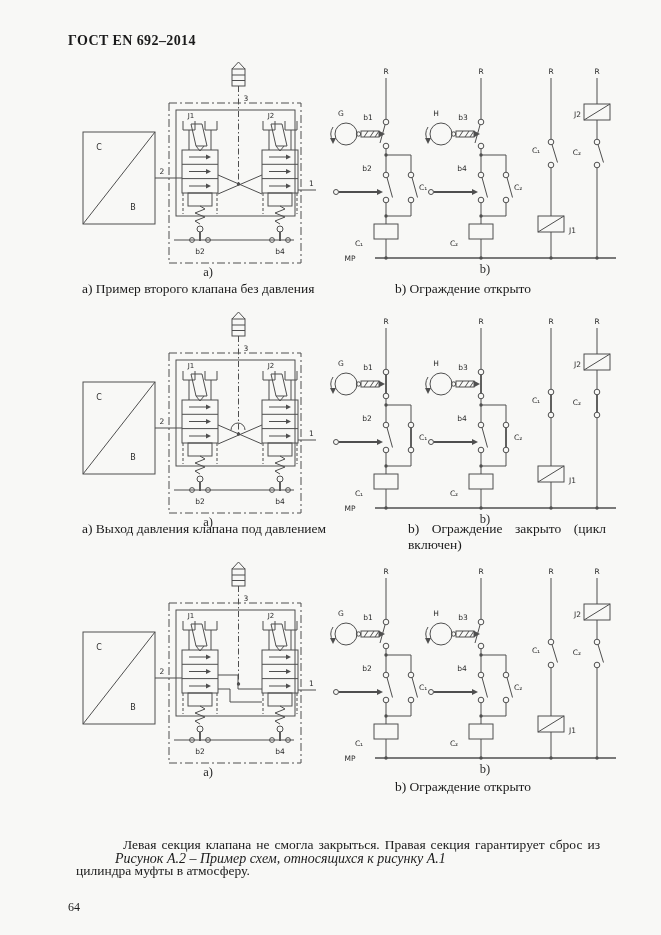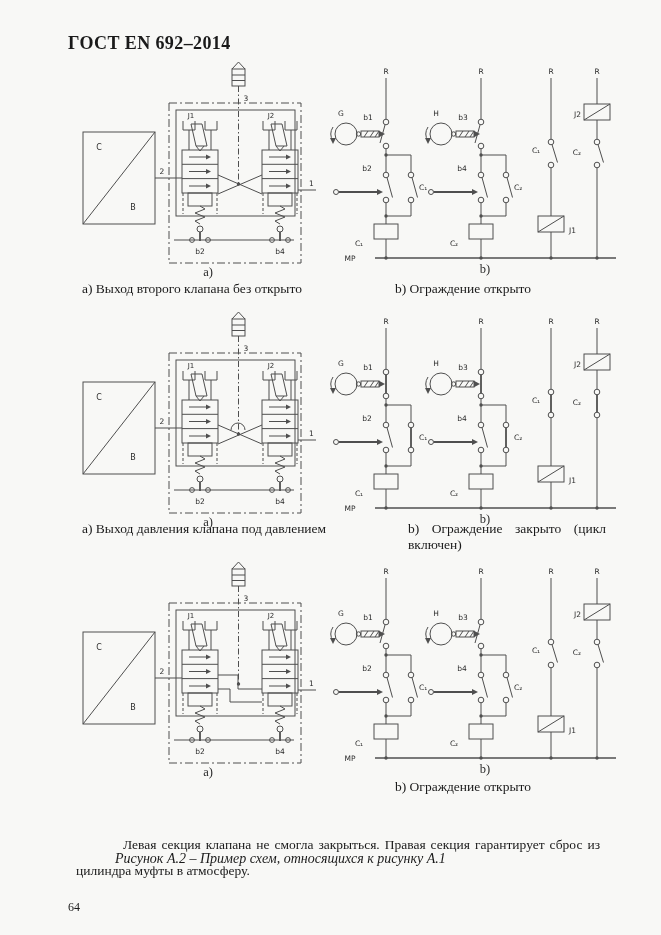--- a/index.html
+++ b/index.html
@@ -1,20 +1,20 @@
 <!DOCTYPE html>
 <html><head>
 <meta charset="utf-8">
 <style>
   html,body{margin:0;padding:0;background:#e9e9e9;}
   .page{
     position:relative;width:661px;height:935px;background:#f8f8f6;
     font-family:"Liberation Serif",serif;color:#1a1a1a;overflow:hidden;margin:0 auto;
   }
-  .header{position:absolute;left:68px;top:33px;font-weight:bold;font-size:18px;letter-spacing:.4px;}
+  .header{position:absolute;left:68px;top:33px;font-weight:bold;font-size:14px;letter-spacing:.4px;}
   .figrow{position:absolute;left:0;width:661px;height:228px;}
   .figrow svg{position:absolute;overflow:visible;}
   .cap{position:absolute;font-size:13.5px;white-space:nowrap;}
   .cap.wrap{white-space:normal;text-align:justify;}
   .note{position:absolute;left:68px;top:824px;width:524px;margin:8px;font-size:13.5px;
         line-height:1.95;text-align:justify;text-indent:47px;}
   .figcap{position:absolute;left:115px;top:851px;margin:0;font-size:14px;font-style:italic;}
   .pagenum{position:absolute;left:68px;top:900px;font-size:12px;}
 </style>
 </head>
@@ -200,21 +200,21 @@
         <line x1="45" y1="200" x2="286" y2="200" stroke="#4f4f4f" stroke-width="1.4"></line>
         <circle cx="56" cy="200" r="1.7" fill="#4f4f4f" stroke="none"></circle>
         <circle cx="151" cy="200" r="1.7" fill="#4f4f4f" stroke="none"></circle>
         <circle cx="221" cy="200" r="1.7" fill="#4f4f4f" stroke="none"></circle>
         <circle cx="267" cy="200" r="1.7" fill="#4f4f4f" stroke="none"></circle>
         <text x="20" y="203" font-size="7.5" fill="#2b2b2b" text-anchor="middle" font-family="'DejaVu Sans', sans-serif">MP</text>
         <text x="155" y="215" font-size="12.5" fill="#2b2b2b" text-anchor="middle" font-family="'Liberation Serif', serif">b)</text>
       </svg>
   </section>
 
-  <div class="cap" style="left:82px;top:281px">а) Выход второго клапана без открыто</div>
+  <div class="cap" style="left:82px;top:281px">а) Пример второго клапана без давления</div>
   <div class="cap" style="left:395px;top:281px">b) Ограждение открыто</div>
 
   <section class="figrow" style="top:308px">
     <svg class="pneu" viewBox="0 0 260 222" style="left:62px;top:0;width:260px;height:222px">
         <polyline points="170,11 176.5,4 183,11" fill="none" stroke="#4f4f4f" stroke-width="1"></polyline>
         <rect x="170" y="11" width="13" height="17" fill="none" stroke="#4f4f4f" stroke-width="1"></rect>
         <line x1="170" y1="17" x2="183" y2="17" stroke="#4f4f4f" stroke-width="1"></line>
         <line x1="170" y1="22.5" x2="183" y2="22.5" stroke="#4f4f4f" stroke-width="1"></line>
         <line x1="176.5" y1="28" x2="176.5" y2="126" stroke="#4f4f4f" stroke-width="1" stroke-dasharray="6 2.5 1.5 2.5"></line>
         <circle cx="176.5" cy="126" r="1.7" fill="#4f4f4f" stroke="none"></circle>

